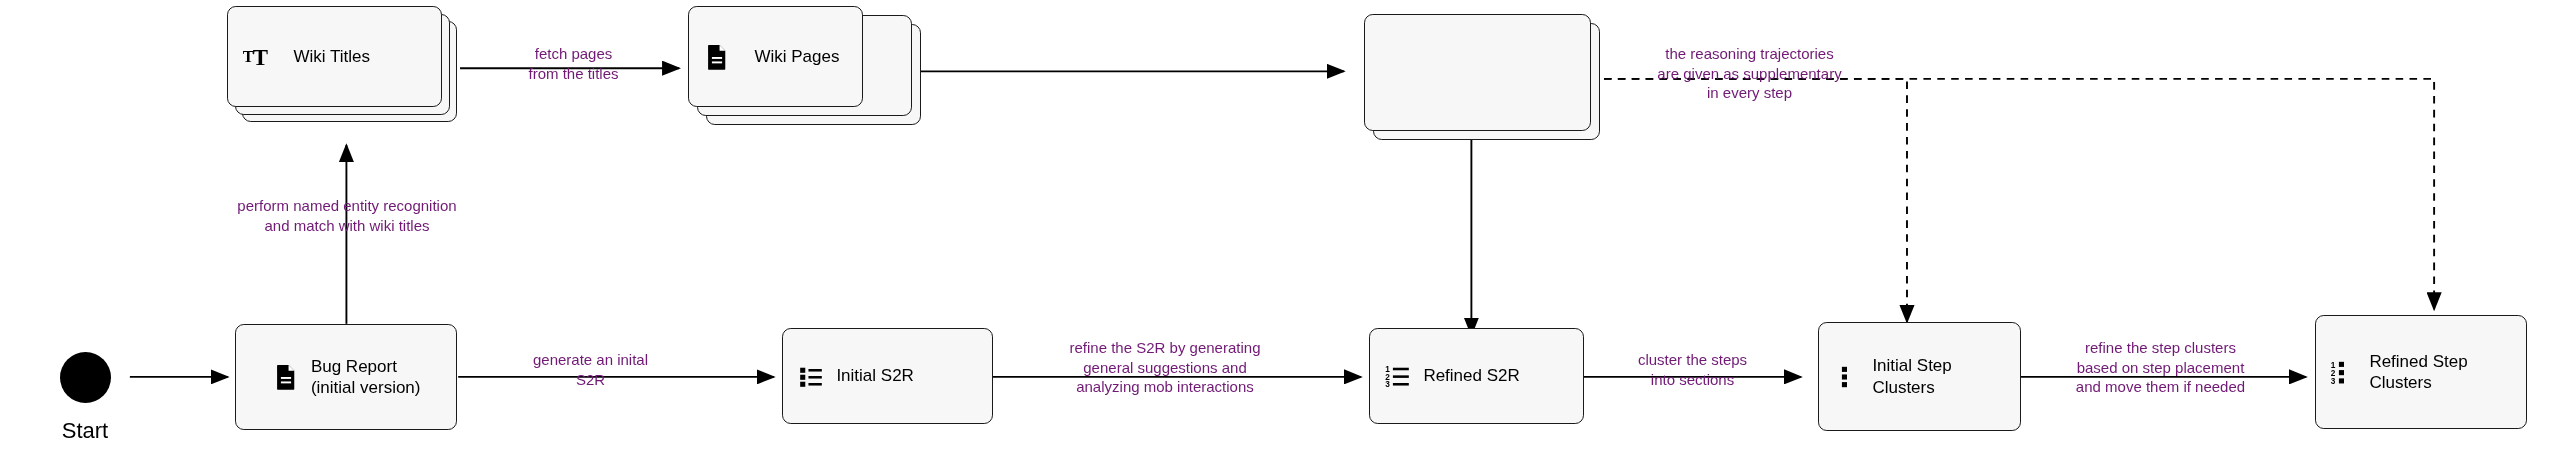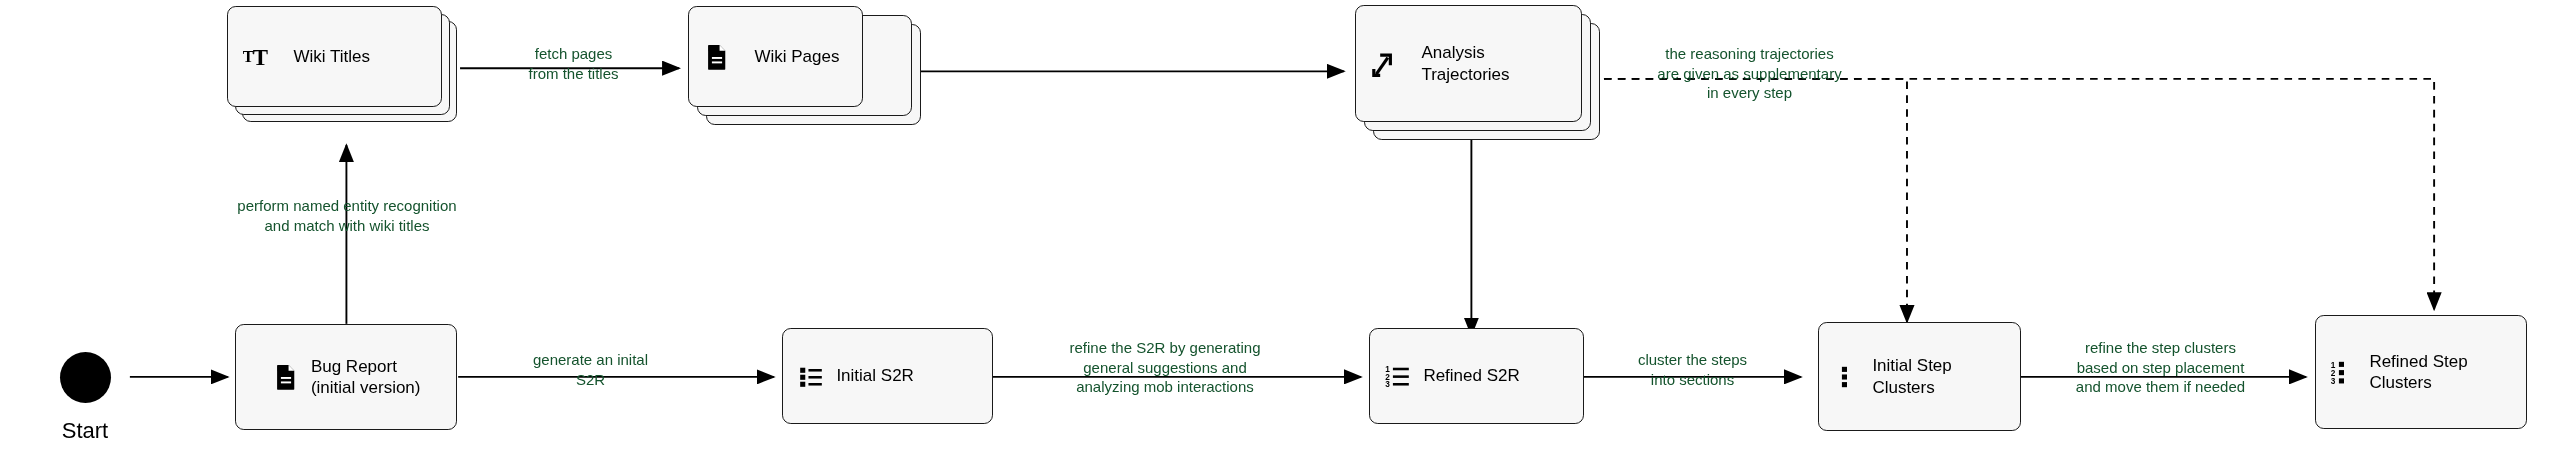--- a/index.html
+++ b/index.html
@@ -100,21 +100,21 @@
   .start-label {
     position: absolute;
     font-size: 22px;
     color: #000000;
     text-align: center;
     white-space: nowrap;
   }
   .edge-label {
     position: absolute;
     font-size: 15px;
-    color: #14532d;
+    color: #701a75;
     line-height: 1.3;
     text-align: center;
     white-space: pre-line;
     background: transparent;
   }
 </style>
 </head>
 <body>
 
 <div id="canvas">
@@ -178,31 +178,20 @@
           <rect x="14" y="29" width="16" height="3" fill="#ffffff"></rect>
         </svg>
       </span>
       <span class="label">Wiki Pages</span>
     </div>
   </div>
 
   <div class="stack" style="left:1355px; top:5px; width:253px; height:152px;">
     <div class="sheet" style="left:17.7px; top:17.7px; width:227px; height:117px;"></div>
     <div class="sheet" style="left:8.8px; top:8.8px; width:227px; height:117px;"></div>
-    <div class="front" style="left:0px; top:0px; width:227px; height:117px;">
-      <span class="icon">
-        <svg viewBox="0 0 44 44" width="28" height="28" aria-hidden="true">
-          <path d="M10 38 L28 12" stroke="#000" stroke-width="5" fill="none"></path>
-          <path d="M16 8 L32 8 L32 24" stroke="#000" stroke-width="5" fill="none"></path>
-          <path d="M6 30 L6 40 L16 40" stroke="#000" stroke-width="5" fill="none"></path>
-        </svg>
-      </span>
-      <span class="label">Analysis
-Trajectories</span>
-    </div>
   </div>
 
   <div class="node" style="left:235px; top:324px; width:222px; height:106px;justify-content:center;">
     <span class="icon">
       <svg viewBox="0 0 44 44" width="28" height="28" aria-hidden="true">
         <path d="M9 3 h17 l9 9 v29 a1 1 0 0 1 -1 1 h-25 a1 1 0 0 1 -1 -1 v-37 a1 1 0 0 1 1 -1 z" fill="#000"></path>
         <path d="M26 3 l9 9 h-9 z" fill="#ffffff"></path>
         <rect x="14" y="22" width="16" height="3" fill="#ffffff"></rect>
         <rect x="14" y="29" width="16" height="3" fill="#ffffff"></rect>
       </svg>

